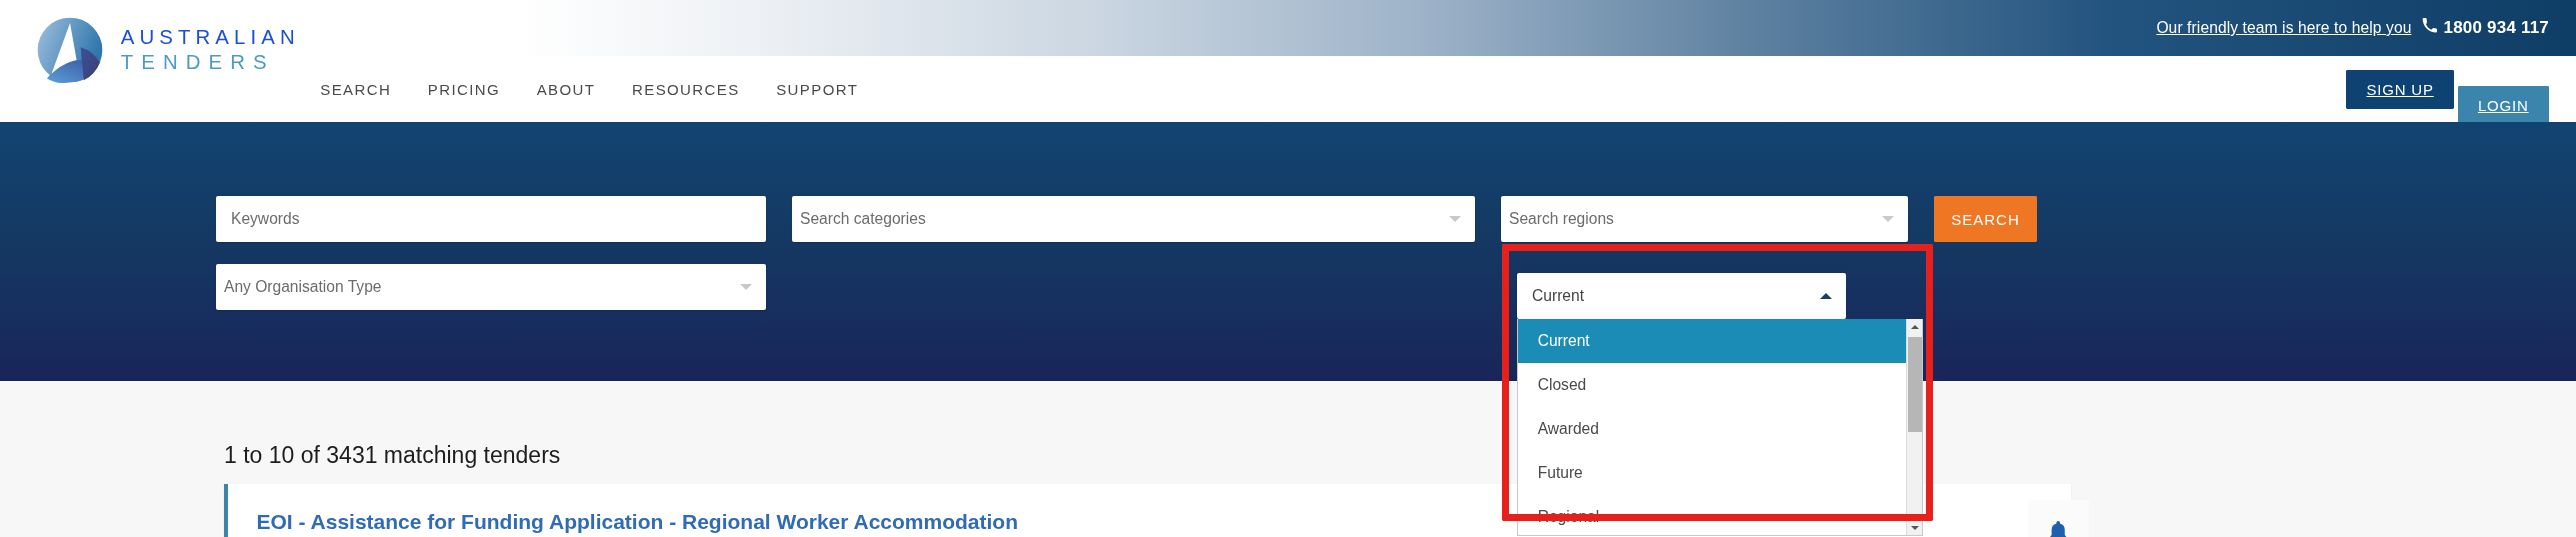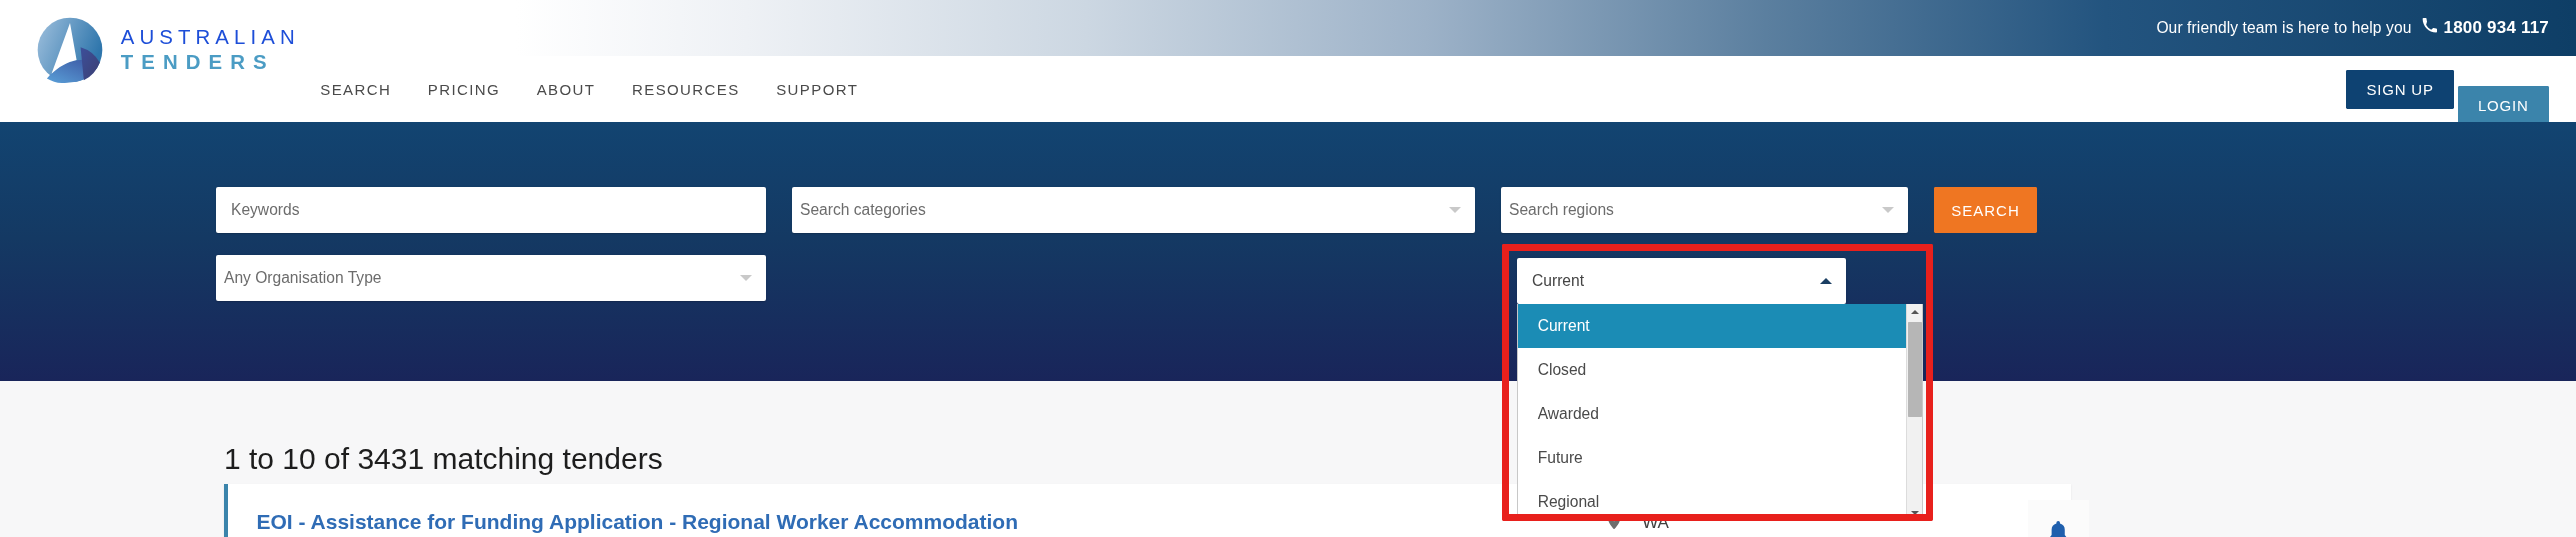--- a/index.html
+++ b/index.html
@@ -19,21 +19,21 @@
       #ffffff 0px, #ffffff 516px,
       #eef1f5 747px, #ccd7e2 1087px,
       #9db2c8 1426px, #5b7f9f 1766px,
       #23547f 2105px, #0e3e66 2576px);
   }
   .topbar-inner {
     position: absolute; right: 27px; top: 0; height: 56px;
     display: flex; align-items: center; gap: 11px;
   }
   .help-text {
-    color: #ffffff; font-size: 15.6px; letter-spacing: 0.1px; white-space: nowrap;
+    color: #ffffff; font-size: 15.6px; letter-spacing: 0.1px; white-space: nowrap; text-decoration: underline;
   }
   .phone-wrap { display: flex; gap: 6.1px; }
   .phone-icon { display: block; width: 15px; height: 15px; }
   .phone-num {
     color: #ffffff; font-size: 17px; font-weight: bold; letter-spacing: 0.2px;
     white-space: nowrap;
   }
 
   
   .navbar {
@@ -45,49 +45,50 @@
     display: flex; align-items: center; gap: 17.7px;
   }
   .logo-mark { width: 66px; height: 66px; display: block; }
   .logo-word { display: flex; flex-direction: column; line-height: 1; }
   .logo-word .l1 {
     font-size: 20.4px; letter-spacing: 5.1px; color: #1d4ed8;
     font-weight: 300;
   }
   .logo-word .l2 {
     font-size: 20.4px; letter-spacing: 8.1px; color: #4b9cc4;
-    font-weight: 700; margin-top: 4.8px;
+    font-weight: 400; margin-top: 4.8px;
   }
   .nav-links {
     position: absolute; left: 302px; top: 0; height: 66px;
     display: flex; align-items: center; gap: 0;
   }
   .nav-link {
     font-size: 15px; letter-spacing: 1.4px; color: #4a4a4a;
     padding: 0 18.3px; cursor: pointer; white-space: nowrap;
   }
   .nav-actions {
     position: absolute; right: 27px; top: 0; height: 66px;
     display: flex; align-items: center; gap: 3.4px;
   }
   .btn-signup, .btn-login {
     height: 39px; display: flex; align-items: center; justify-content: center;
     color: #fff; font-size: 15px; letter-spacing: 0.8px; cursor: pointer;
     border-radius: 1.4px;
+    text-decoration: underline;
   }
   .btn-signup { background: #0e4272; padding: 0 20.4px; }
   .btn-login  { background: #3b84ab; padding: 0 20.4px; margin-top: 32px; }
 
   
   .hero {
     position: absolute; left: 0; top: 122px; width: 2576px; height: 259px;
     background: linear-gradient(to bottom, #124471 0%, #143963 45%, #19255a 100%);
   }
   .form-grid {
-    position: absolute; left: 216px; top: 65px;
+    position: absolute; left: 216px; top: 74px;
     display: grid;
     grid-template-columns: 550px 683px 407px auto;
     grid-template-rows: 46px 46px;
     column-gap: 26px; row-gap: 22px;
     align-items: start;
   }
   .field {
     position: relative; height: 46px; background: #fff; border-radius: 2px;
     display: flex; align-items: center; padding: 0 15px;
     font-size: 15.6px; color: #6c6c6c;
@@ -103,21 +104,21 @@
   }
   .search-btn {
     grid-row: 1; grid-column: 4;
     width: 103px; height: 46px; background: #ef7622; border-radius: 1.4px;
     display: flex; align-items: center; justify-content: center;
     color: #fff; font-size: 15px; letter-spacing: 1px; cursor: pointer;
   }
 
   
   .status-wrap {
-    position: absolute; left: 1517px; top: 258px; width: 329px; z-index: 40;
+    position: absolute; left: 1517px; top: 273px; width: 329px; z-index: 40;
   }
   .status-toggle {
     position: relative; height: 46px; background: #fff; border-radius: 2px;
     display: flex; align-items: center; padding: 0 15px;
     font-size: 15.6px; color: #444; cursor: pointer;
     box-shadow: 0 0.7px 1.4px rgba(0,0,0,.18);
   }
   .caret-up {
     position: absolute; right: 13.6px; top: 50%; transform: translateY(-50%);
     width: 0; height: 0;
@@ -167,21 +168,21 @@
     z-index: 60; pointer-events: none;
   }
 
   
   .results {
     position: absolute; left: 0; top: 382px; width: 2576px; height: 156px;
     background: #f7f7f8;
   }
   .result-count {
     position: absolute; left: 224px; top: 60px;
-    font-size: 30px; color: #1d1d1d;
+    font-size: 23px; color: #1d1d1d;
   }
   .card {
     position: absolute; left: 224px; top: 102px;
     width: 1847px; height: 81px; background: #ffffff;
     border-left: 4.8px solid #3b84ab;
     box-shadow: 0 0.7px 2px rgba(0,0,0,.08);
   }
   .card-title {
     position: absolute; left: 28.5px; top: 26px;
     font-size: 21px; color: #2f6cb5; font-weight: bold; white-space: nowrap;

